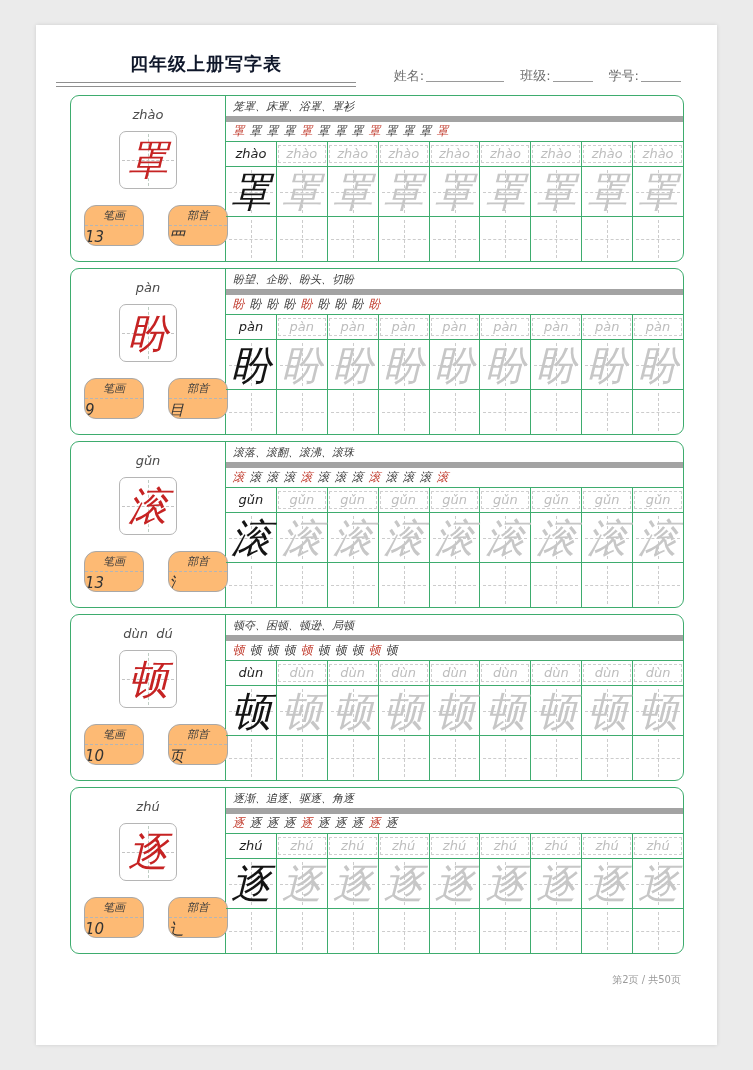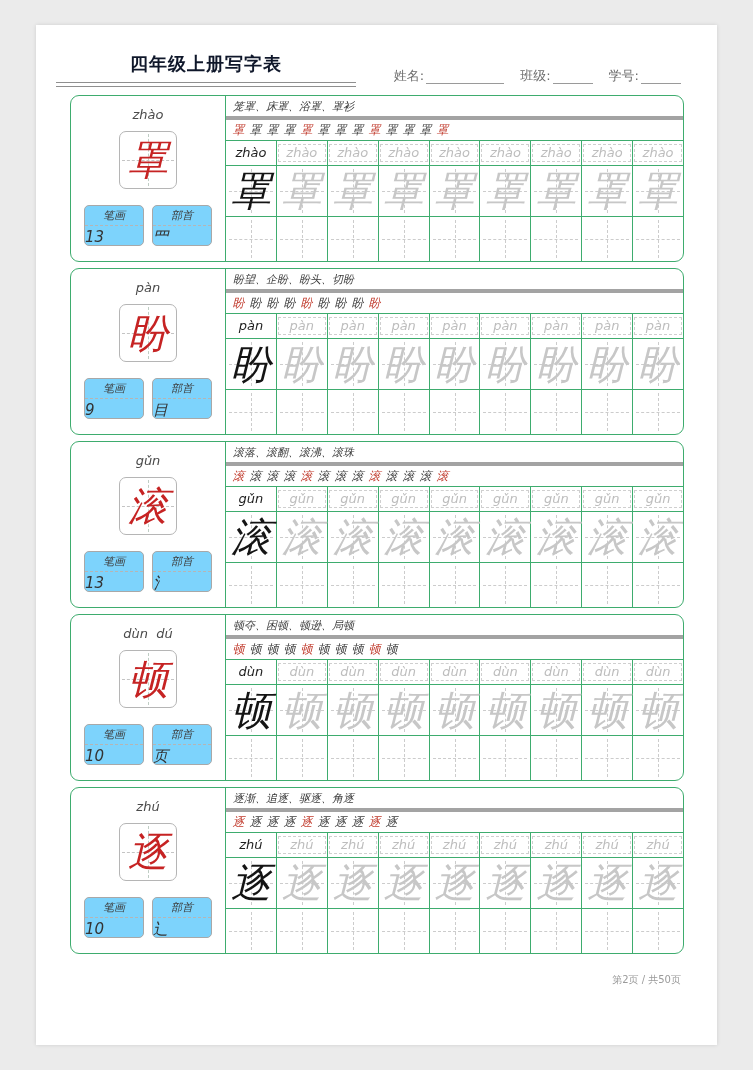--- a/index.html
+++ b/index.html
@@ -12,21 +12,21 @@
     position:relative;width:681px;height:1020px;background:#ffffff;
     margin:25px auto 0 auto;box-shadow:0 0 4px rgba(0,0,0,.12);
   }
   
   .header{display:flex;align-items:flex-end;padding:28px 0 0 20px;height:62px;box-sizing:border-box;}
   .title-wrap{width:300px;text-align:center;}
   .title{font-size:18px;font-weight:bold;color:#0f172a;letter-spacing:1px;padding-bottom:6px;}
   .double-rule{height:3px;border-top:1.5px solid #8f8f8f;border-bottom:1.5px solid #8f8f8f;}
   .fields{flex:1;display:flex;justify-content:flex-end;align-items:flex-end;gap:16px;
           padding:0 36px 2px 0;font-size:13px;color:#6b6b6b;white-space:nowrap;}
-  .field{display:inline-flex;align-items:center;}
+  .field{display:inline-flex;align-items:flex-start;}
   .blank{display:inline-block;border-bottom:1.5px solid #9a9a9a;height:14px;margin-left:2px;}
   .blank-lg{width:78px;}
   .blank-sm{width:40px;}
   
   #blocks{margin:8px 0 0 34px;width:614px;font-style:italic;}
   .block{
     display:flex;border:1.5px solid #3eac6e;border-radius:9px;overflow:hidden;
     margin-bottom:6px;height:167px;background:#fff;box-sizing:border-box;
   }
   .left{width:155px;border-right:1.5px solid #3eac6e;box-sizing:border-box;
@@ -35,27 +35,27 @@
   .char-box{
     position:relative;width:56px;height:56px;margin-top:8px;
     border:1.5px solid #b5b5b5;border-radius:7px;
     display:flex;align-items:center;justify-content:center;
   }
   .char-box::before{content:"";position:absolute;left:50%;top:2px;bottom:2px;border-left:1px dashed #bfcdc4;}
   .char-box::after{content:"";position:absolute;top:50%;left:2px;right:2px;border-top:1px dashed #c4c4c4;}
   .char-box .big{position:relative;z-index:1;font-family:"DejaVu Serif","Liberation Serif",serif;
                  font-size:40px;line-height:1;color:#c62323;}
   .info-row{display:flex;gap:8px;margin-top:16px;}
-  .info-box{width:58px;border:1.2px solid #a8a8a8;border-radius:5px;overflow:hidden;background:#7dd3fc;}
+  .info-box{width:58px;border:1.2px solid #a8a8a8;border-radius:12px;overflow:hidden;background:#fdba74;margin-left:16px;}
   .info-label{font-size:11px;color:#3d3d3d;text-align:center;padding:2px 0;border-bottom:1px dashed #b5b5b5;}
   .info-value{font-size:15px;color:#333;padding:2px 0;height:15px;}
   
   .right{flex:1;display:flex;flex-direction:column;min-width:0;}
   .words-row{height:21px;line-height:21px;font-size:11px;color:#3a3a3a;padding-left:7px;
-             border-bottom:4px solid #a3a3a3;white-space:nowrap;overflow:hidden;}
+             border-bottom:6px solid #a3a3a3;white-space:nowrap;overflow:hidden;}
   .strokes-row{height:20px;border-bottom:1px solid #3eac6e;display:flex;align-items:center;padding-left:4px;overflow:hidden;}
   .stroke-glyph{display:inline-block;width:17px;text-align:center;font-size:12px;line-height:1;
                 font-family:"DejaVu Serif","Liberation Serif",serif;color:#3c3c3c;}
   .stroke-glyph.red{color:#c0392b;}
   .grid-row{display:flex;}
   .pinyin-row{height:25px;border-bottom:1px solid #3eac6e;}
   .char-row{height:52px;border-bottom:1px solid #3eac6e;}
   .empty-row{height:46px;}
   .pcell,.ccell,.ecell{flex:1;position:relative;min-width:0;}
   .pcell + .pcell,.ccell + .ccell,.ecell + .ecell{border-left:1px solid #3eac6e;}

